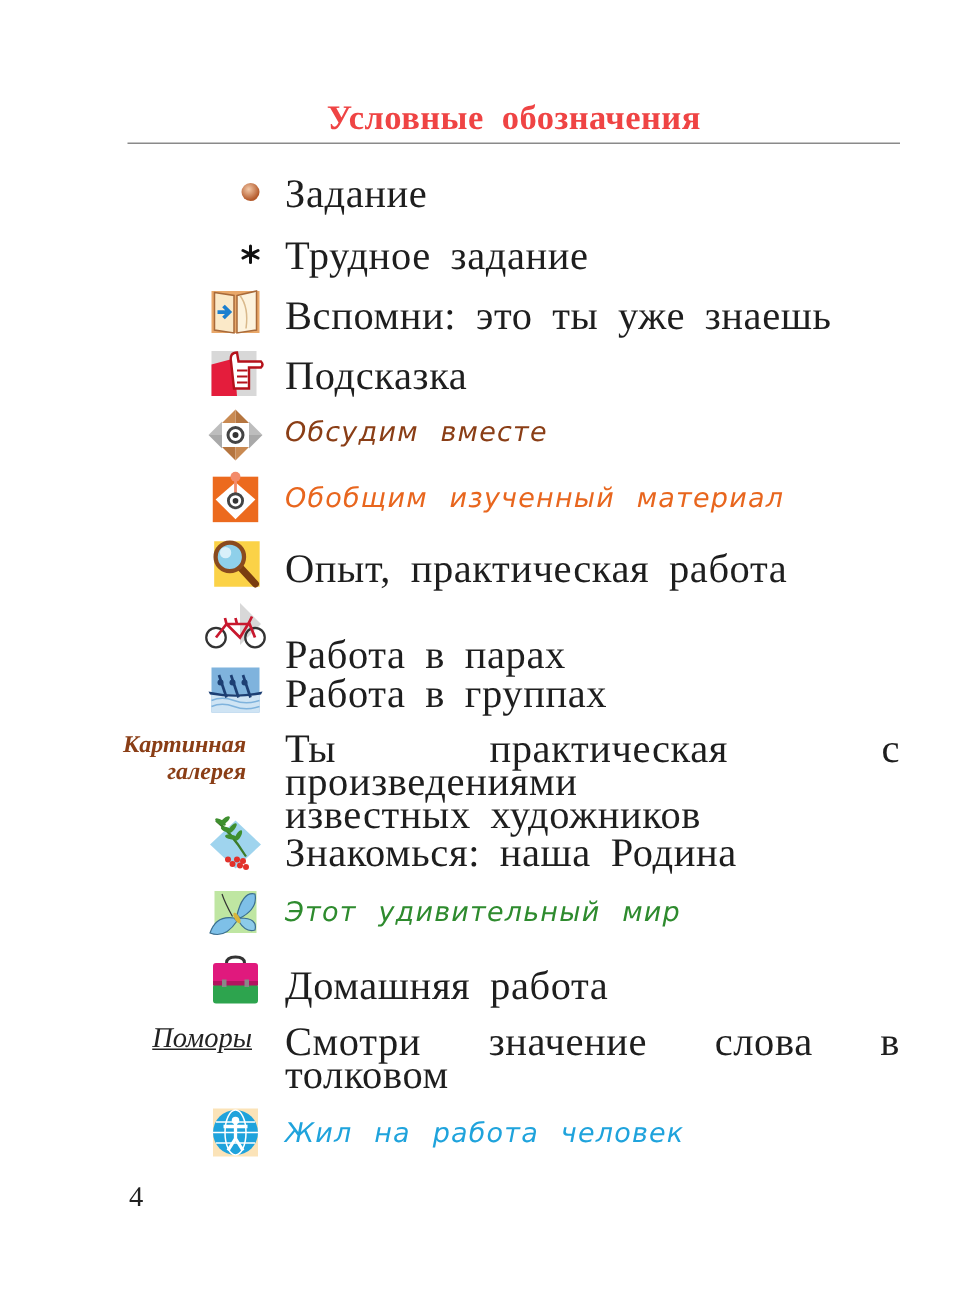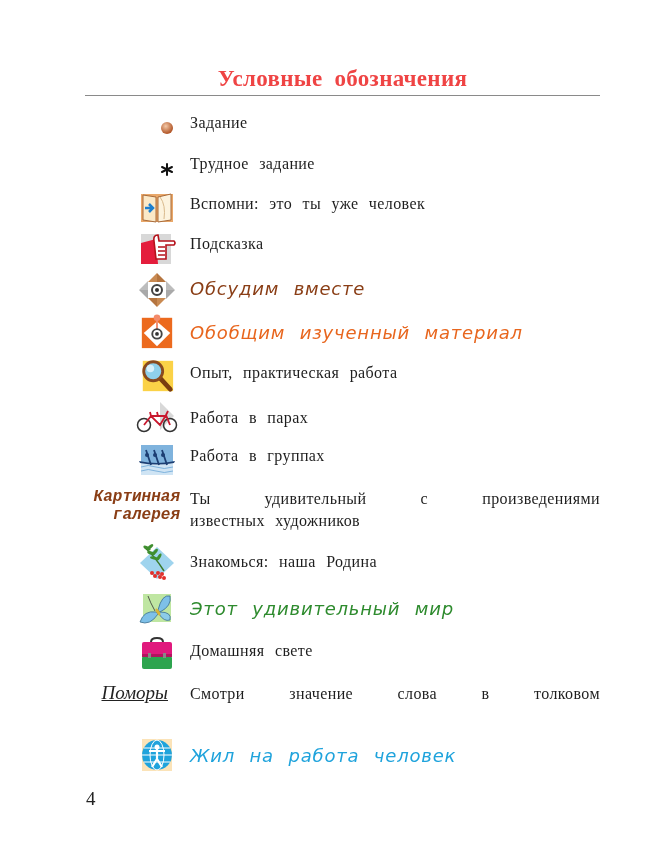--- a/index.html
+++ b/index.html
@@ -21,21 +21,21 @@
     }
     .rule {
       position: absolute; left: 85px; top: 95px; width: 515px; height: 1px;
       background: #8a8a8a;
     }
     .row { position: absolute; left: 0; width: 650px; }
     .icon { position: absolute; left: 138px; width: 38px; height: 36px; }
     .label {
       position: absolute; left: 190px;
       font-family: "Liberation Serif", "DejaVu Serif", serif;
-      font-size: 16px; word-spacing: 6px; letter-spacing: 0.4px;
+      font-size: 27px; word-spacing: 6px; letter-spacing: 0.4px;
       white-space: nowrap; color: #1e1e1e;
     }
     .label.italic-sans {
       font-family: "DejaVu Sans", "Liberation Sans", sans-serif;
       font-style: italic; font-size: 18px; letter-spacing: 0.8px; word-spacing: 8px;
     }
     .label.wrap { white-space: normal; width: 410px; text-align: justify; text-align-last: left; line-height: 22px; }
     .side-label {
       position: absolute;
       font-family: "Liberation Serif", "DejaVu Serif", serif;
@@ -77,21 +77,21 @@
 </div>
 
 <div class="row" style="top:190px;">
   <svg class="icon" style="top:0;" viewBox="0 0 38 34">
     <rect x="3" y="3" width="32" height="28" fill="#e9a86a"></rect>
     <path d="M5 4 L18 6 L18 31 L5 29 Z" fill="#fbe9c8" stroke="#a86a3a" stroke-width="1"></path>
     <path d="M20 6 L33 3 L33 29 L20 31 Z" fill="#fdf3de" stroke="#a86a3a" stroke-width="1"></path>
     <path d="M22 6 Q28 14 26 28" stroke="#d9b98c" fill="none"></path>
     <path d="M7 17 L14 17 M11 13 L15 17 L11 21" stroke="#1c7fcf" stroke-width="2.5" fill="none"></path>
   </svg>
-  <span class="label" style="top:5px;">Вспомни: это ты уже человек</span>
+  <span class="label" style="top:5px;">Вспомни: это ты уже знаешь</span>
 </div>
 
 <div class="row" style="top:230px;">
   <svg class="icon" style="top:0;" viewBox="0 0 38 34">
     <rect x="3" y="3" width="30" height="30" fill="#d8d8d8"></rect>
     <path d="M3 12 L18 8 L20 33 L3 33 Z" fill="#e41d3c"></path>
     <path d="M16 10 Q15 4 20 4 L21 10 L36 10 Q38 12 36 14 L28 14 L28 28 L18 28 Z" fill="#fff" stroke="#b5121b" stroke-width="1.6"></path>
     <path d="M20 16 L27 16 M20 20 L27 20 M20 24 L27 24" stroke="#b5121b" stroke-width="1.4"></path>
   </svg>
   <span class="label" style="top:5px;">Подсказка</span>
@@ -135,21 +135,21 @@
   <span class="label" style="top:6px;text-align:center;">Опыт, практическая работа</span>
 </div>
 
 <div class="row" style="top:400px;">
   <svg class="icon" style="top:0; left:136px; width:42px;" viewBox="0 0 42 36">
     <path d="M24 2 L38 16 L24 30 Z" fill="#d8d8d8"></path>
     <circle cx="8" cy="25" r="6.5" fill="none" stroke="#333" stroke-width="1.5"></circle>
     <circle cx="34" cy="25" r="6.5" fill="none" stroke="#333" stroke-width="1.5"></circle>
     <path d="M8 25 L15 16 L24 25 L30 15 L34 25 M15 16 L30 16 M15 16 L14 12 M30 15 L32 11 M22 16 L21 12" stroke="#c8182e" stroke-width="1.8" fill="none"></path>
   </svg>
-  <span class="label" style="top:9px;">Работа в парах</span>
+  <span class="label" style="top:21px;">Работа в парах</span>
 </div>
 
 <div class="row" style="top:442px;">
   <svg class="icon" style="top:0;" viewBox="0 0 38 34">
     <rect x="3" y="2" width="32" height="30" fill="#7fb3dd"></rect>
     <rect x="3" y="20" width="32" height="12" fill="#cfe4f4"></rect>
     <path d="M3 24 Q10 21 18 24 T35 24 M3 28 Q10 25 18 28 T35 28" stroke="#7fb3dd" fill="none"></path>
     <path d="M1 18 Q19 22 37 18 L36 20 Q19 23 2 20 Z" fill="#1d3f73"></path>
     <g stroke="#1d3f73" stroke-width="1.8">
       <line x1="8" y1="7" x2="13" y2="22"></line>
@@ -159,26 +159,26 @@
     <g fill="#1d3f73">
         <circle cx="9" cy="12" r="2"></circle>
         <circle cx="17" cy="12" r="2"></circle>
         <circle cx="25" cy="12" r="2"></circle>
       </g>
   </svg>
   <span class="label" style="top:5px;">Работа в группах</span>
 </div>
 
 <div class="row" style="top:488px;">
-  <div class="side-label" style="left:78px; width:102px; top:0; font-size:16px; line-height:18px; color:#8a3e16; font-weight:bold;font-family:Liberation Mono, monospace;">
+  <div class="side-label" style="left:62px; width:102px; top:0; font-size:16px; line-height:18px; color:#8a3e16; font-weight:bold;">
     <div>Картинная</div>
     <div>галерея</div>
   </div>
   <div class="label wrap" style="top:0;">
-    <div style="text-align:justify; text-align-last:justify; word-spacing:3px;">Ты удивительный с произведениями</div>
+    <div style="text-align:justify; text-align-last:justify; word-spacing:3px;">Ты практическая с произведениями</div>
     <div>известных художников</div>
   </div>
 </div>
 
 <div class="row" style="top:543px;">
   <svg class="icon" style="top:0; height:40px;" viewBox="0 0 38 40">
     <path d="M19 4 L36 20 L19 36 L2 20 Z" fill="#9fd4ee"></path>
     <path d="M6 4 Q16 12 26 28" stroke="#3c7a2a" stroke-width="1.5" fill="none"></path>
     <g fill="#3f8f2f">
       <ellipse cx="9" cy="5" rx="4" ry="1.6" transform="rotate(30 9 5)"></ellipse>
@@ -214,21 +214,21 @@
 
 <div class="row" style="top:636px;">
   <svg class="icon" style="top:0;" viewBox="0 0 38 36">
     <path d="M13 6 Q13 2 19 2 Q25 2 25 6" stroke="#333" stroke-width="2" fill="none"></path>
     <rect x="4" y="6" width="30" height="14" rx="2" fill="#e0197d"></rect>
     <rect x="4" y="20" width="30" height="13" rx="2" fill="#2da44e"></rect>
     <rect x="4" y="18" width="30" height="3" fill="#b3135f"></rect>
     <rect x="10" y="17" width="3" height="5" fill="#888"></rect>
     <rect x="25" y="17" width="3" height="5" fill="#888"></rect>
   </svg>
-  <span class="label" style="top:6px;">Домашняя свете</span>
+  <span class="label" style="top:6px;">Домашняя работа</span>
 </div>
 
 <div class="row" style="top:682px;">
   <div class="side-label" style="left:70px; width:98px; top:0; font-size:19px; color:#222; text-decoration:underline;">Поморы</div>
   <div class="label wrap" style="top:1px;">
     <div style="text-align:justify; text-align-last:justify;">Смотри значение слова в толковом</div>
   </div>
 </div>
 
 <div class="row" style="top:738px;">

